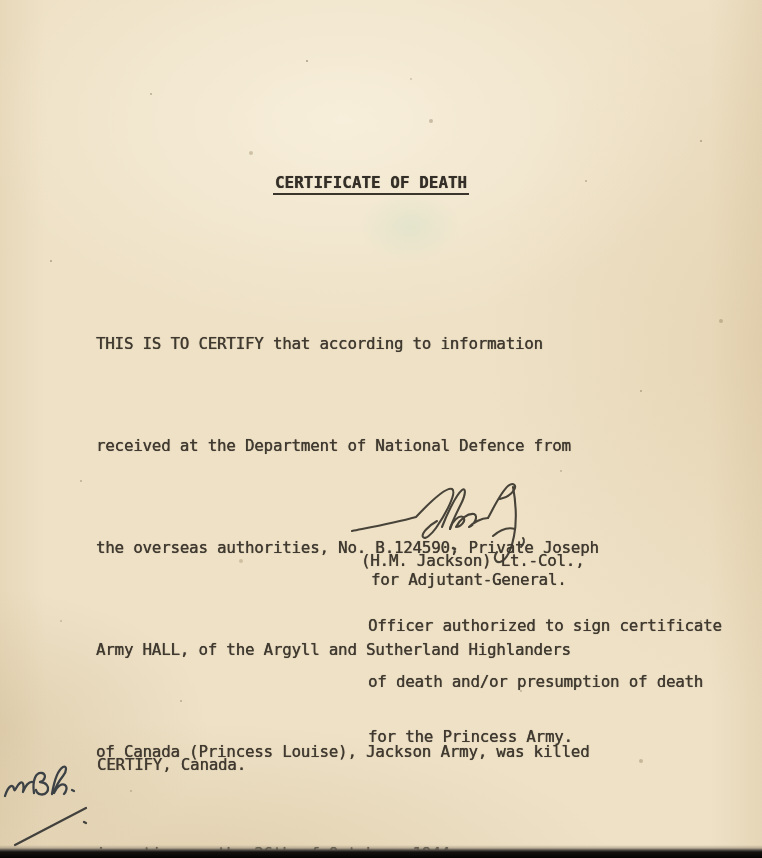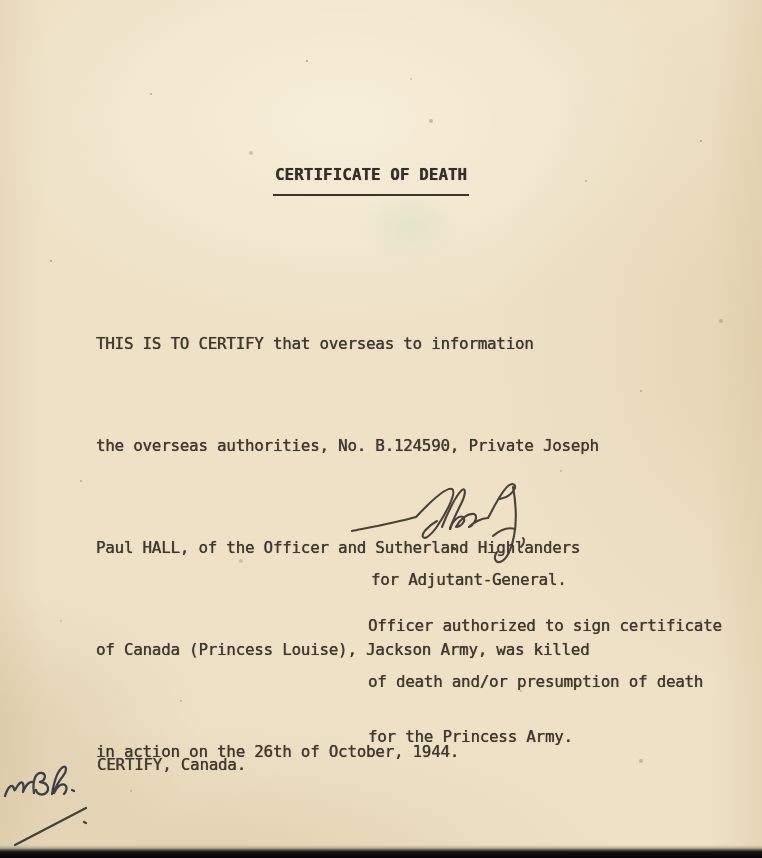--- a/index.html
+++ b/index.html
@@ -21,25 +21,25 @@
   }
   .typed {
     position: absolute;
     color: #3f3930;
     font-size: 15.8px;
     letter-spacing: -0.2px;
     white-space: pre;
     text-shadow: 0 0 0.7px rgba(62,55,44,0.85), 0.4px 0.4px 0.6px rgba(62,55,44,0.4);
   }
   .title {
-    top: 165px; left: 273px;
+    top: 173px; left: 273px;
     font-weight: bold;
     color: #332f28;
     border-bottom: 2px solid #3a362e;
-    padding: 0 2px 10px 2px;
+    padding: 0 2px 1px 2px;
     letter-spacing: 0.1px;
   }
   .body-block { top: 259px; left: 96px; line-height: 34px; }
   .sig-name   { top: 551px; left: 361px; line-height: 19px; }
   .sig-role   { top: 570px; left: 371px; line-height: 19px; }
   .auth-block { top: 580px; left: 368px; line-height: 18.5px; }
   .footer-block { top: 716px; left: 97px; line-height: 19.3px; }
   .signature-svg { position: absolute; left: 346px; top: 474px; }
   .initials-svg  { position: absolute; left: 0px;  top: 760px; }
   .smudge {
@@ -73,40 +73,42 @@
 <body>
 
 <div class="paper">
 
   <div class="smudge"></div>
   <div class="speckles"></div>
 
   <div class="typed title">CERTIFICATE OF DEATH</div>
 
   <div class="typed body-block">
-    <div>THIS IS TO CERTIFY that overseas to information</div>
+    <div>THIS IS TO CERTIFY that according to information</div>
+    <div>received at the Department of National Defence from</div>
     <div>the overseas authorities, No. B.124590, Private Joseph</div>
-    <div>Paul HALL, of the Officer and Sutherland Highlanders</div>
+    <div>Army HALL, of the Argyll and Sutherland Highlanders</div>
     <div>of Canada (Princess Louise), Jackson Army, was killed</div>
     <div>in action on the 26th of October, 1944.</div>
   </div>
 
   <svg class="signature-svg" width="215" height="95" viewBox="0 0 215 95">
     <g stroke="#3a362e" stroke-width="2.1" opacity="0.92">
       <path d="M 6 57 C 26 53, 48 49, 70 43 C 86 26, 100 13, 106 15 C 111 18, 101 38, 90 54 C 85 61, 79 66, 77 63 C 75 60, 82 52, 91 47"></path>
       <path d="M 96 53 C 101 40, 110 21, 116 16 C 120 13, 120 20, 115 30 C 110 40, 105 50, 104 55"></path>
       <path d="M 104 55 C 106 47, 113 41, 117 43 C 121 46, 115 53, 110 53 C 114 45, 122 39, 128 40 C 133 42, 128 51, 123 53 C 127 49, 135 44, 142 44"></path>
       <path d="M 142 44 C 148 33, 155 18, 162 12 C 167 8, 171 11, 168 16 C 165 21, 159 24, 154 25"></path>
       <path d="M 167 13 C 170 28, 171 48, 168 62 C 166 74, 161 86, 154 88 C 149 89, 147 83, 151 78"></path>
       <path d="M 147 62 C 154 56, 162 53, 169 55"></path>
       <path d="M 177 64 C 179 66, 178 70, 175 73"></path>
       <path d="M 107 74 L 109 75" stroke-width="2.6"></path>
     </g>
   </svg>
 
+  <div class="typed sig-name">(H.M. Jackson) Lt.-Col.,</div>
   <div class="typed sig-role">for Adjutant-General.</div>
 
   <div class="typed auth-block">
     <div>Officer authorized to sign certificate</div>
     <div>of death and/or presumption of death</div>
     <div>for the Princess Army.</div>
   </div>
 
   <div class="typed footer-block">
     <div>CERTIFY, Canada.</div>

